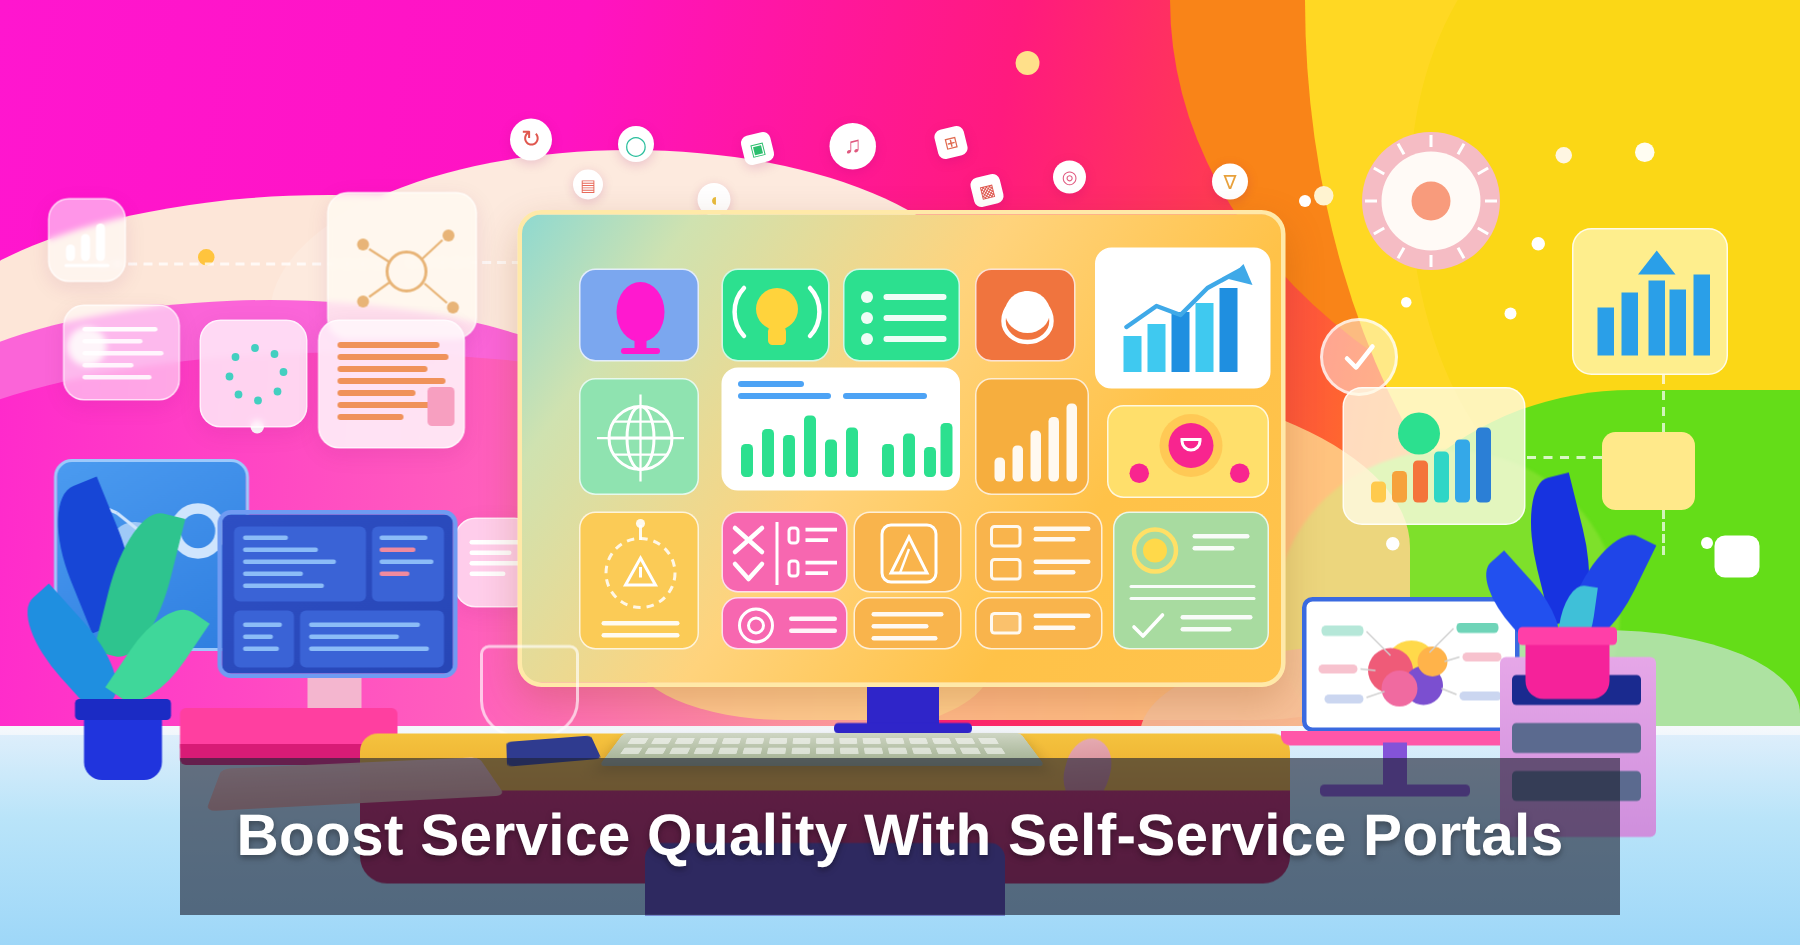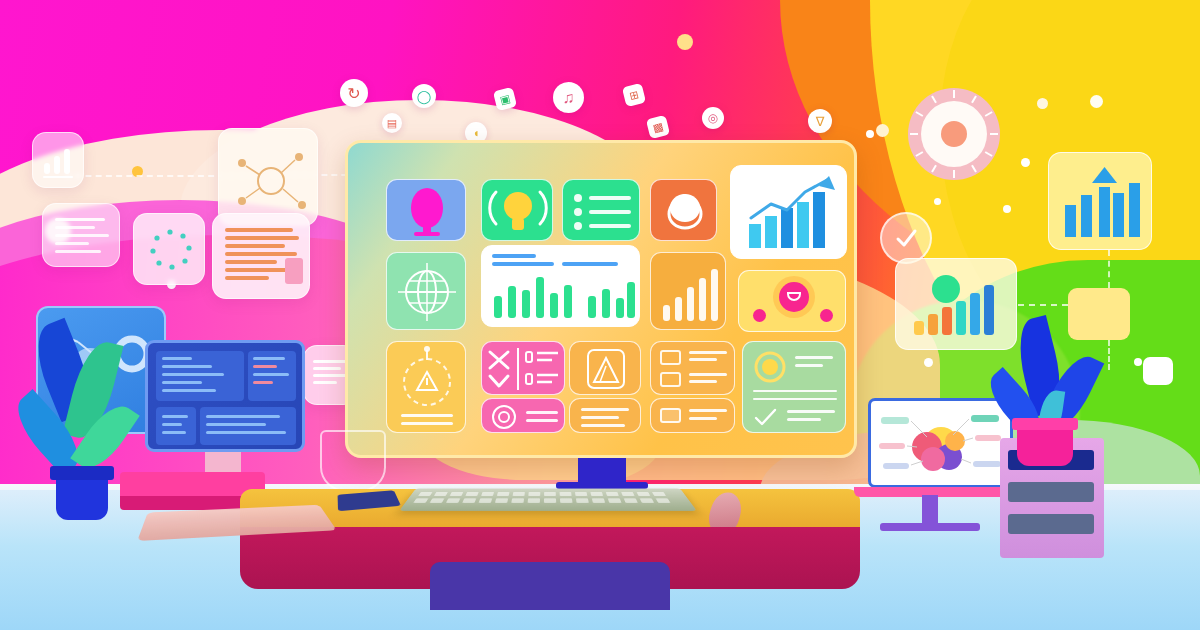--- a/index.html
+++ b/index.html
@@ -785,14 +785,17 @@
 
   <div>
     <div class="leaf" style="left:1022px;top:318px;width:36px;height:96px;background:#1733e0;transform:rotate(-14deg);"></div>
     <div class="leaf" style="left:1054px;top:352px;width:34px;height:82px;background:#1f45e8;transform:rotate(26deg);"></div>
     <div class="leaf" style="left:1000px;top:368px;width:30px;height:70px;background:#2250ef;transform:rotate(-42deg);"></div>
     <div class="leaf" style="left:1040px;top:390px;width:22px;height:48px;background:#3fc0d8;transform:rotate(8deg);"></div>
     <div class="pot" style="left:1017px;top:424px;width:56px;height:42px;background:#f5229a;border-radius:0 0 12px 12px;"></div>
     <div class="pot" style="left:1012px;top:418px;width:66px;height:12px;background:#ff3fa8;border-radius:3px;"></div>
   </div>
 
+  <div id="title-band">
+    <h1 id="title-text">Boost Service Quality With Self-Service Portals</h1>
+  </div>
 
 </div>
 
 </body></html>

